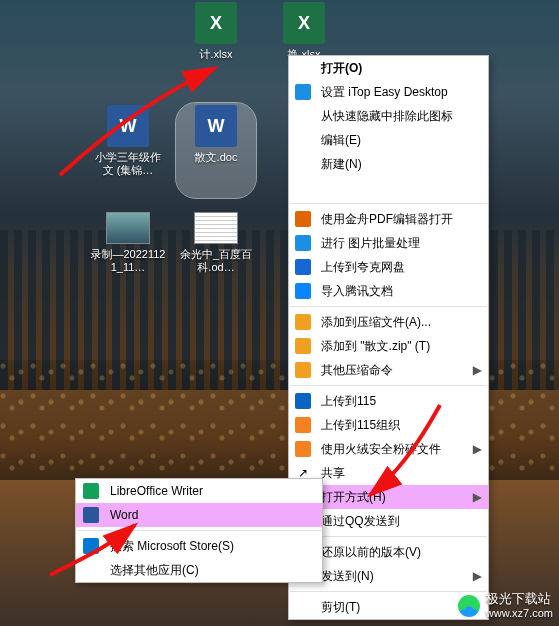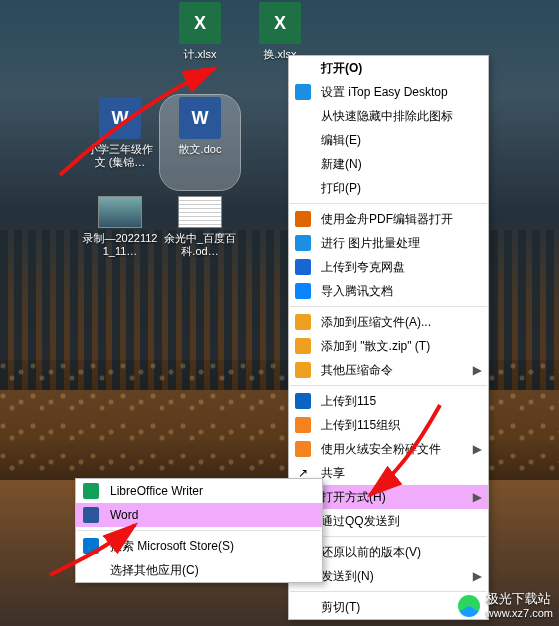--- a/index.html
+++ b/index.html
@@ -13,21 +13,21 @@
     filter: blur(.3px);
   }
   .desktop::after { content:""; position:absolute; left:0; right:0; top:360px; height:120px;
     background:
       radial-gradient(circle at 10% 20%, rgba(255,200,120,.25) 0 2px, transparent 3px),
       radial-gradient(circle at 40% 60%, rgba(255,200,120,.25) 0 2px, transparent 3px),
       radial-gradient(circle at 70% 40%, rgba(255,200,120,.25) 0 2px, transparent 3px),
       linear-gradient(to bottom, rgba(0,0,0,.1), rgba(0,0,0,.5));
     background-size: 30px 30px, 30px 30px, 30px 30px, 100% 100%;
   }
-  .icons { position: absolute; top: 0; left: 0; display: grid; grid-template-columns: repeat(5, 80px); grid-auto-rows: 95px; gap: 0; padding-top: 0; }
+  .icons { position: absolute; top: 0; left: 0; display: grid; grid-template-columns: repeat(5, 80px); grid-auto-rows: 95px; gap: 8px; padding-top: 0; }
   .icons .cell { width: 80px; text-align: center; color: #fff; font-size: 11px; padding-top: 2px; }
   .icons .ic { width: 42px; height: 42px; margin: 0 auto 4px; background: #2a579a; border-radius: 3px; display:flex; align-items:center; justify-content:center; color:#fff; font-weight:bold; font-size:18px; position:relative; }
   .icons .ic.word { background:#2a579a; }
   .icons .ic.word::after{content:"W"; }
   .icons .ic.xl { background:#1e7145; } .icons .ic.xl::after{content:"X";}
   .icons .ic.unk { background:#2b95d6; } .icons .ic.unk::after{content:"";}
   .icons .thumb { width:44px; height:32px; margin:4px auto 4px; background:#fff; border:1px solid #888; }
   .selected { background: rgba(255,255,255,.25); outline:1px solid rgba(255,255,255,.5);border-radius:20px; }
   .lbl { line-height: 13px; text-shadow: 0 1px 2px rgba(0,0,0,.8); word-break: break-all; padding: 0 2px;}
   
@@ -122,21 +122,20 @@
       <span class="tx">编辑(E)</span>
       <span class="ar"></span>
     </div>
     <div class="row">
       <span class="mi"></span>
       <span class="tx">新建(N)</span>
       <span class="ar"></span>
     </div>
     <div class="row">
       <span class="mi"></span>
-      <span class="tx">打印(P)</span>
       <span class="ar"></span>
     </div>
     <div class="sep"></div>
     <div class="row">
       <span class="mi">
         <span class="sq" style="background:#e06500"></span>
       </span>
       <span class="tx">使用金舟PDF编辑器打开</span>
       <span class="ar"></span>
     </div>

